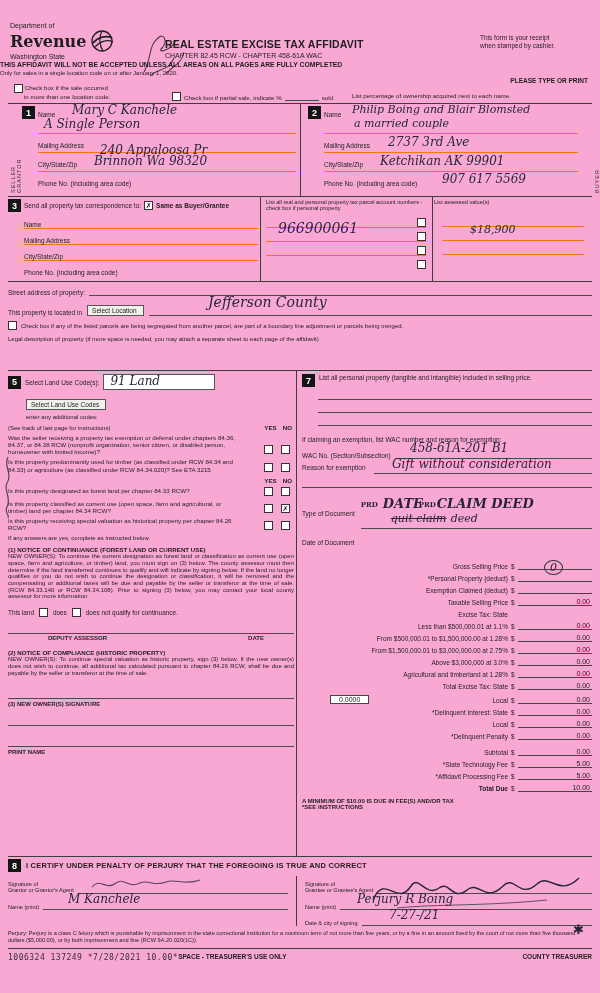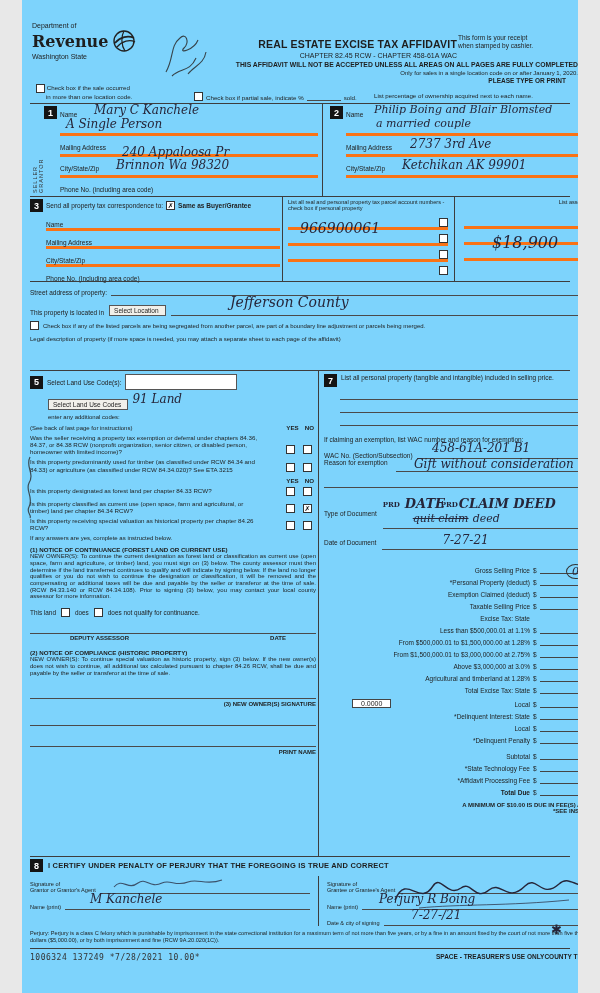--- a/index.html
+++ b/index.html
@@ -1,33 +1,33 @@
 <!DOCTYPE html>
 <html><head>
 <meta charset="utf-8">
 <style>
   html,body{margin:0;padding:0;background:#e8e8e8;}
-  .page{position:relative;width:556px;height:993px;background:#7dd3fc;font-family:"Liberation Sans",sans-serif;color:#1e1e1e;overflow:hidden;margin:0 auto;}
+  .page{position:relative;width:600px;height:993px;background:#f9a8d4;font-family:"Liberation Sans",sans-serif;color:#1e1e1e;overflow:hidden;margin:0 auto;}
   .abs{position:absolute;}
   .lbl{font-size:6.5px;color:#222;}
   .sm{font-size:6px;}
   .xs{font-size:5.6px;}
   .b{font-weight:bold;}
-  .ctr{text-align:right;}
+  .ctr{text-align:left;}
   .hw{font-family:"DejaVu Serif",serif;font-style:italic;color:#26263a;font-size:10px;white-space:nowrap;}
   .hw2{font-size:12px;}
   .hw3{font-size:14px;}
   .cb{display:inline-block;width:7px;height:7px;border:1px solid #333;background:#fff;vertical-align:middle;line-height:7px;font-size:7px;text-align:center;color:#111;flex:0 0 auto;}
   .num{display:inline-flex;align-items:center;justify-content:center;width:13px;height:13px;background:#141414;color:#fff;font-size:9px;font-weight:bold;flex:0 0 auto;}
   .ul{border-bottom:1px solid #4a4a4a;}
   .vlab{position:absolute;writing-mode:vertical-rl;transform:rotate(180deg);font-size:5.5px;letter-spacing:1px;color:#333;}
   .vlab span{display:block;}
   .hr{position:absolute;left:8px;right:8px;border-top:1px solid #3d3d3d;}
   .vr{position:absolute;border-left:1px solid #3d3d3d;}
-  .frow{position:relative;border-bottom:3px solid #f97316;}
+  .frow{position:relative;border-bottom:1px solid #f97316;}
   .mrow{display:flex;align-items:flex-end;height:12px;font-size:6.5px;}
   .mlab{flex:1;text-align:right;padding-right:3px;white-space:nowrap;}
   .md{width:7px;text-align:left;}
   .mline{width:72px;border-bottom:1px solid #444;text-align:right;font-size:7px;padding-right:2px;position:relative;}
   .ratebox{display:inline-block;border:1px solid #444;padding:0 8px;font-size:7px;background:#fff;}
   .dropdown{display:inline-block;border:1px solid #555;background:#f1f0ea;padding:1px 6px 1px 4px;font-size:6.5px;}
   .qrow{display:flex;margin-top:3px;}
   .qtxt{width:232px;font-size:6.2px;line-height:1.15;}
   .qcbs{flex:1;display:flex;justify-content:flex-end;gap:8px;align-items:flex-end;padding-bottom:1px;padding-right:4px;}
   .yesno{display:flex;justify-content:flex-end;gap:6px;font-size:6.2px;font-weight:bold;padding-right:2px;margin-top:4px;}
@@ -132,20 +132,24 @@
           <span class="hw abs" style="left:30px;top:14px;font-size:11px;">a married couple</span>
         </div>
         <div class="frow" style="height:18px;">
           <span class="lbl">Mailing Address</span>
           <span class="hw hw2 abs" style="left:64px;top:1px;">2737 3rd Ave</span>
         </div>
         <div class="frow" style="height:18px;">
           <span class="lbl">City/State/Zip</span>
           <span class="hw hw2 abs" style="left:56px;top:1px;">Ketchikan  AK  99901</span>
         </div>
+        <div style="height:16px;position:relative;">
+          <span class="lbl">Phone No. (including area code)</span>
+          <span class="hw hw2 abs" style="left:118px;top:0;">907 617 5569</span>
+        </div>
       </div>
     </div>
   </div>
 
   <div class="hr" style="top:196px;"></div>
   <div class="abs" style="left:8px;top:197px;width:584px;height:84px;">
     <div class="vr" style="left:252px;top:0;height:84px;"></div>
     <div class="vr" style="left:424px;top:0;height:84px;"></div>
 
     <div class="abs" style="left:0;top:0;width:250px;">
@@ -181,21 +185,21 @@
         <span class="hw hw3 abs" style="left:12px;top:6px;">966900061</span>
       </div>
     </div>
 
     <div class="abs" style="left:426px;top:0;width:158px;">
       <div class="xs ctr" style="padding-top:2px;">List assessed value(s)</div>
       <div style="position:relative;margin:8px 8px 0 8px;">
         <div class="frow" style="height:13px;"></div>
         <div class="frow" style="height:13px;"></div>
         <div class="frow" style="height:13px;"></div>
-        <span class="hw abs" style="left:28px;top:20px;font-size:16px;">$18,900</span>
+        <span class="hw abs" style="left:28px;top:10px;font-size:11px;">$18,900</span>
       </div>
     </div>
   </div>
 
   <div class="hr" style="top:281px;"></div>
   <div class="abs" style="left:8px;top:283px;width:584px;">
     <div style="display:flex;align-items:flex-end;gap:4px;height:13px;">
       <span class="lbl">Street address of property:</span>
       <span class="ul" style="flex:1;height:10px;"></span>
     </div>
@@ -217,21 +221,21 @@
 
   <svg class="abs" style="left:1px;top:455px;" width="14" height="64" viewBox="0 0 14 64">
     <path d="M7,2 C2,12 12,18 6,28 C2,36 11,42 6,52 C3,58 9,60 7,63" fill="none" stroke="#2a2a2a" stroke-width="1.2" opacity="0.8"></path>
   </svg>
 
   <div class="abs" style="left:8px;top:374px;width:286px;height:480px;">
     <div style="display:flex;align-items:center;gap:4px;">
       <span class="num">5</span>
       <span class="lbl">Select Land Use Code(s):</span>
       <span style="border:1px solid #555;width:110px;height:14px;position:relative;background:#fff;">
-        <span class="hw hw2 abs" style="left:6px;top:-1px;margin-top:18px;">91 Land</span>
+        <span class="hw hw2 abs" style="left:6px;top:-1px;">91 Land</span>
       </span>
     </div>
     <div style="margin:3px 0 0 18px;">
       <span class="dropdown">Select Land Use Codes</span>
     </div>
     <div class="sm" style="margin:3px 0 0 18px;">enter any additional codes:</div>
 
     <div style="display:flex;justify-content:space-between;align-items:flex-end;margin-top:4px;">
       <span class="sm">(See back of last page for instructions)</span>
       <span class="yesno" style="margin-top:0;">
@@ -320,43 +324,40 @@
     <div class="ul" style="height:12px;margin-left:16px;"></div>
     <div class="ul" style="height:12px;margin-left:16px;"></div>
 
     <div class="lbl" style="margin-top:10px;">If claiming an exemption, list WAC number and reason for exemption:</div>
 
     <div style="display:flex;align-items:flex-end;gap:4px;height:16px;position:relative;">
       <span class="lbl">WAC No. (Section/Subsection)</span>
       <span class="ul" style="flex:1;height:12px;"></span>
       <span class="hw hw2 abs" style="left:108px;top:-2px;">458-61A-201    B1</span>
     </div>
-    <div style="display:flex;align-items:flex-start;gap:8px;height:16px;position:relative;">
+    <div style="display:flex;align-items:center;gap:8px;height:16px;position:relative;">
       <span class="lbl">Reason for exemption</span>
       <span class="ul" style="flex:1;height:12px;"></span>
       <span class="hw hw2 abs" style="left:90px;top:-2px;">Gift without consideration</span>
     </div>
     <div class="ul" style="height:12px;"></div>
 
     <div style="display:flex;gap:6px;margin-top:12px;">
       <span class="lbl" style="padding-top:10px;">Type of Document</span>
       <span class="ul" style="flex:1;position:relative;height:28px;">
         <span class="hw b abs" style="left:0px;top:0px;font-size:7px;font-style:normal;">PRD</span>
         <span class="hw abs" style="left:22px;top:-4px;font-size:13px;font-weight:bold;">DATE</span>
         <span class="hw b abs" style="left:58px;top:0px;font-size:7px;font-style:normal;">PRD</span>
         <span class="hw abs" style="left:76px;top:-4px;font-size:13px;font-weight:bold;">CLAIM DEED</span>
         <span class="hw strike abs" style="left:30px;top:12px;font-size:11px;">quit claim</span>
         <span class="hw abs" style="left:90px;top:12px;font-size:11px;">deed</span>
       </span>
     </div>
     <div style="display:flex;gap:6px;margin-top:4px;">
       <span class="lbl" style="padding-top:6px;">Date of Document</span>
-      <span class="ul" style="flex:1;position:relative;height:16px;">
-        <span class="hw hw2 abs" style="left:60px;top:0;">7-27-21</span>
-      </span>
     </div>
 
     <div style="margin-top:12px;">
       <div class="mrow">
         <span class="mlab">Gross Selling Price</span>
         <span class="md">$</span>
         <span class="mline">
           <span class="hw circ abs" style="left:26px;top:-9px;font-size:11px;">0</span>
           <span></span>
         </span>

